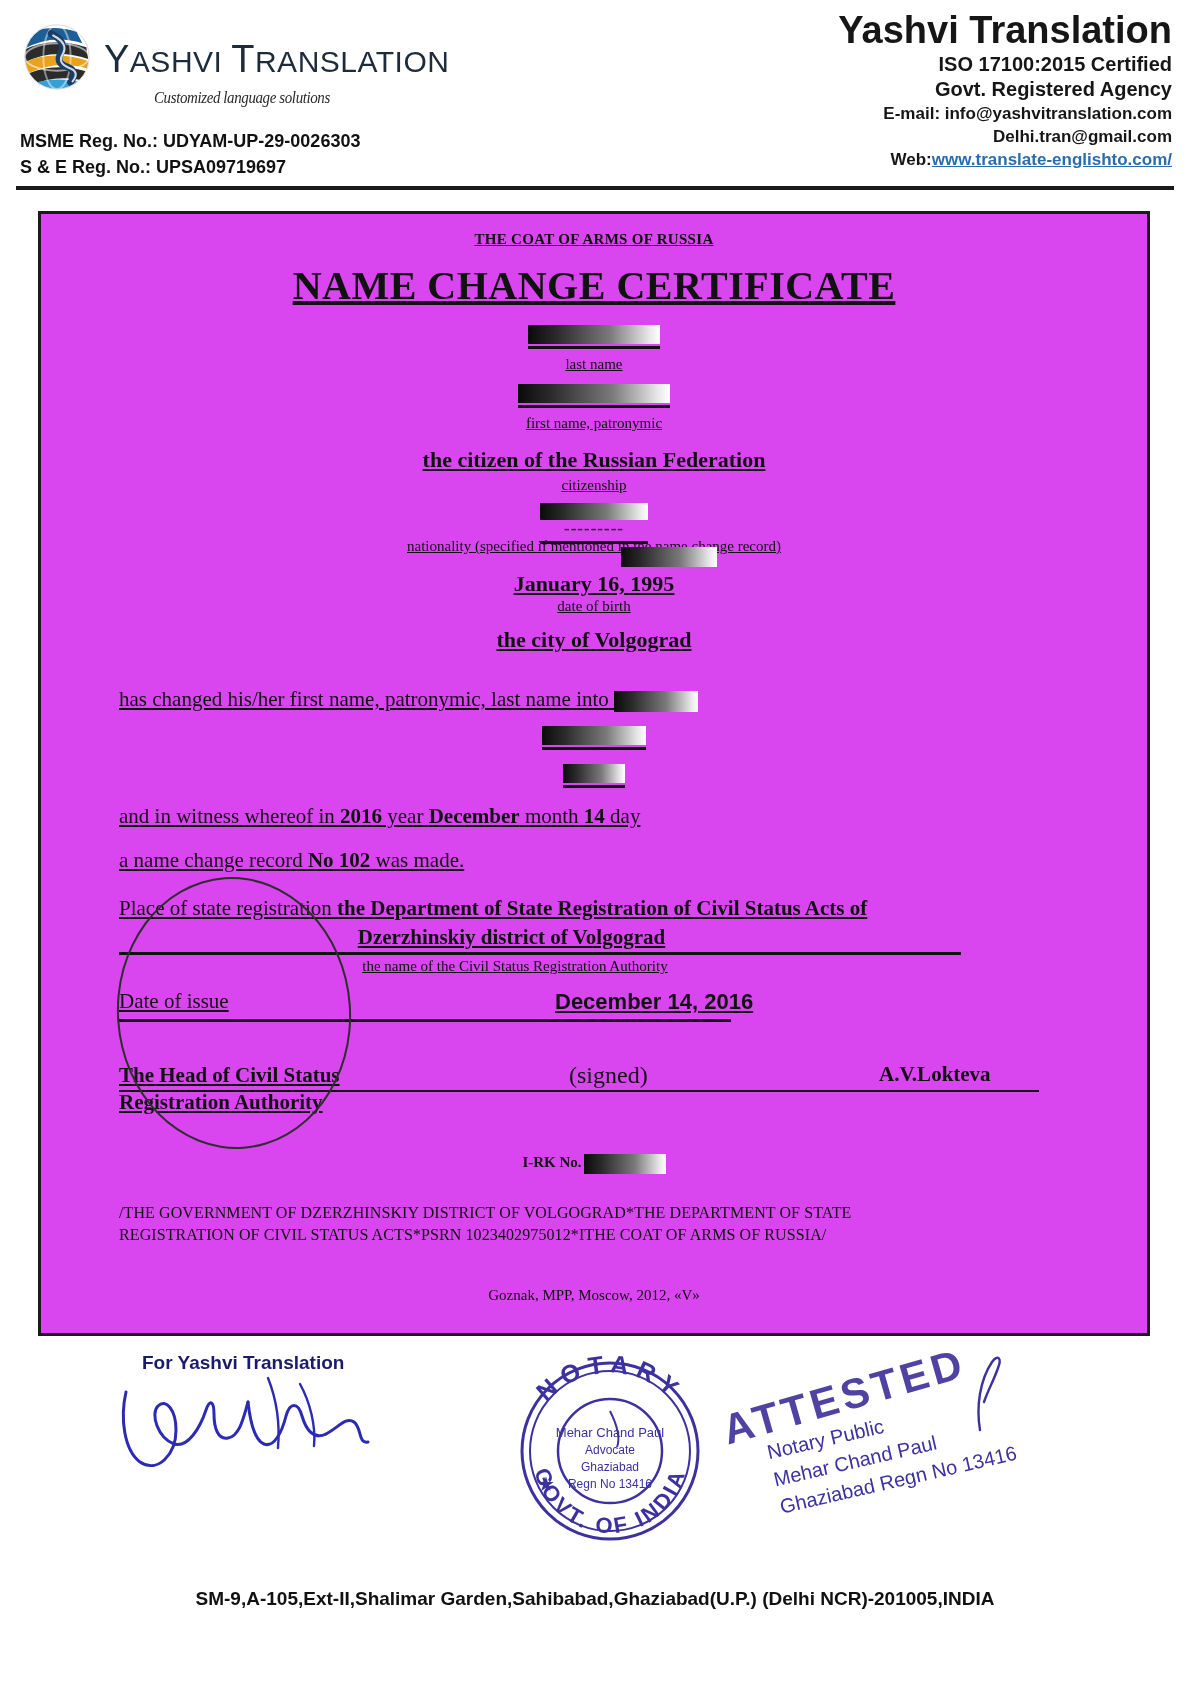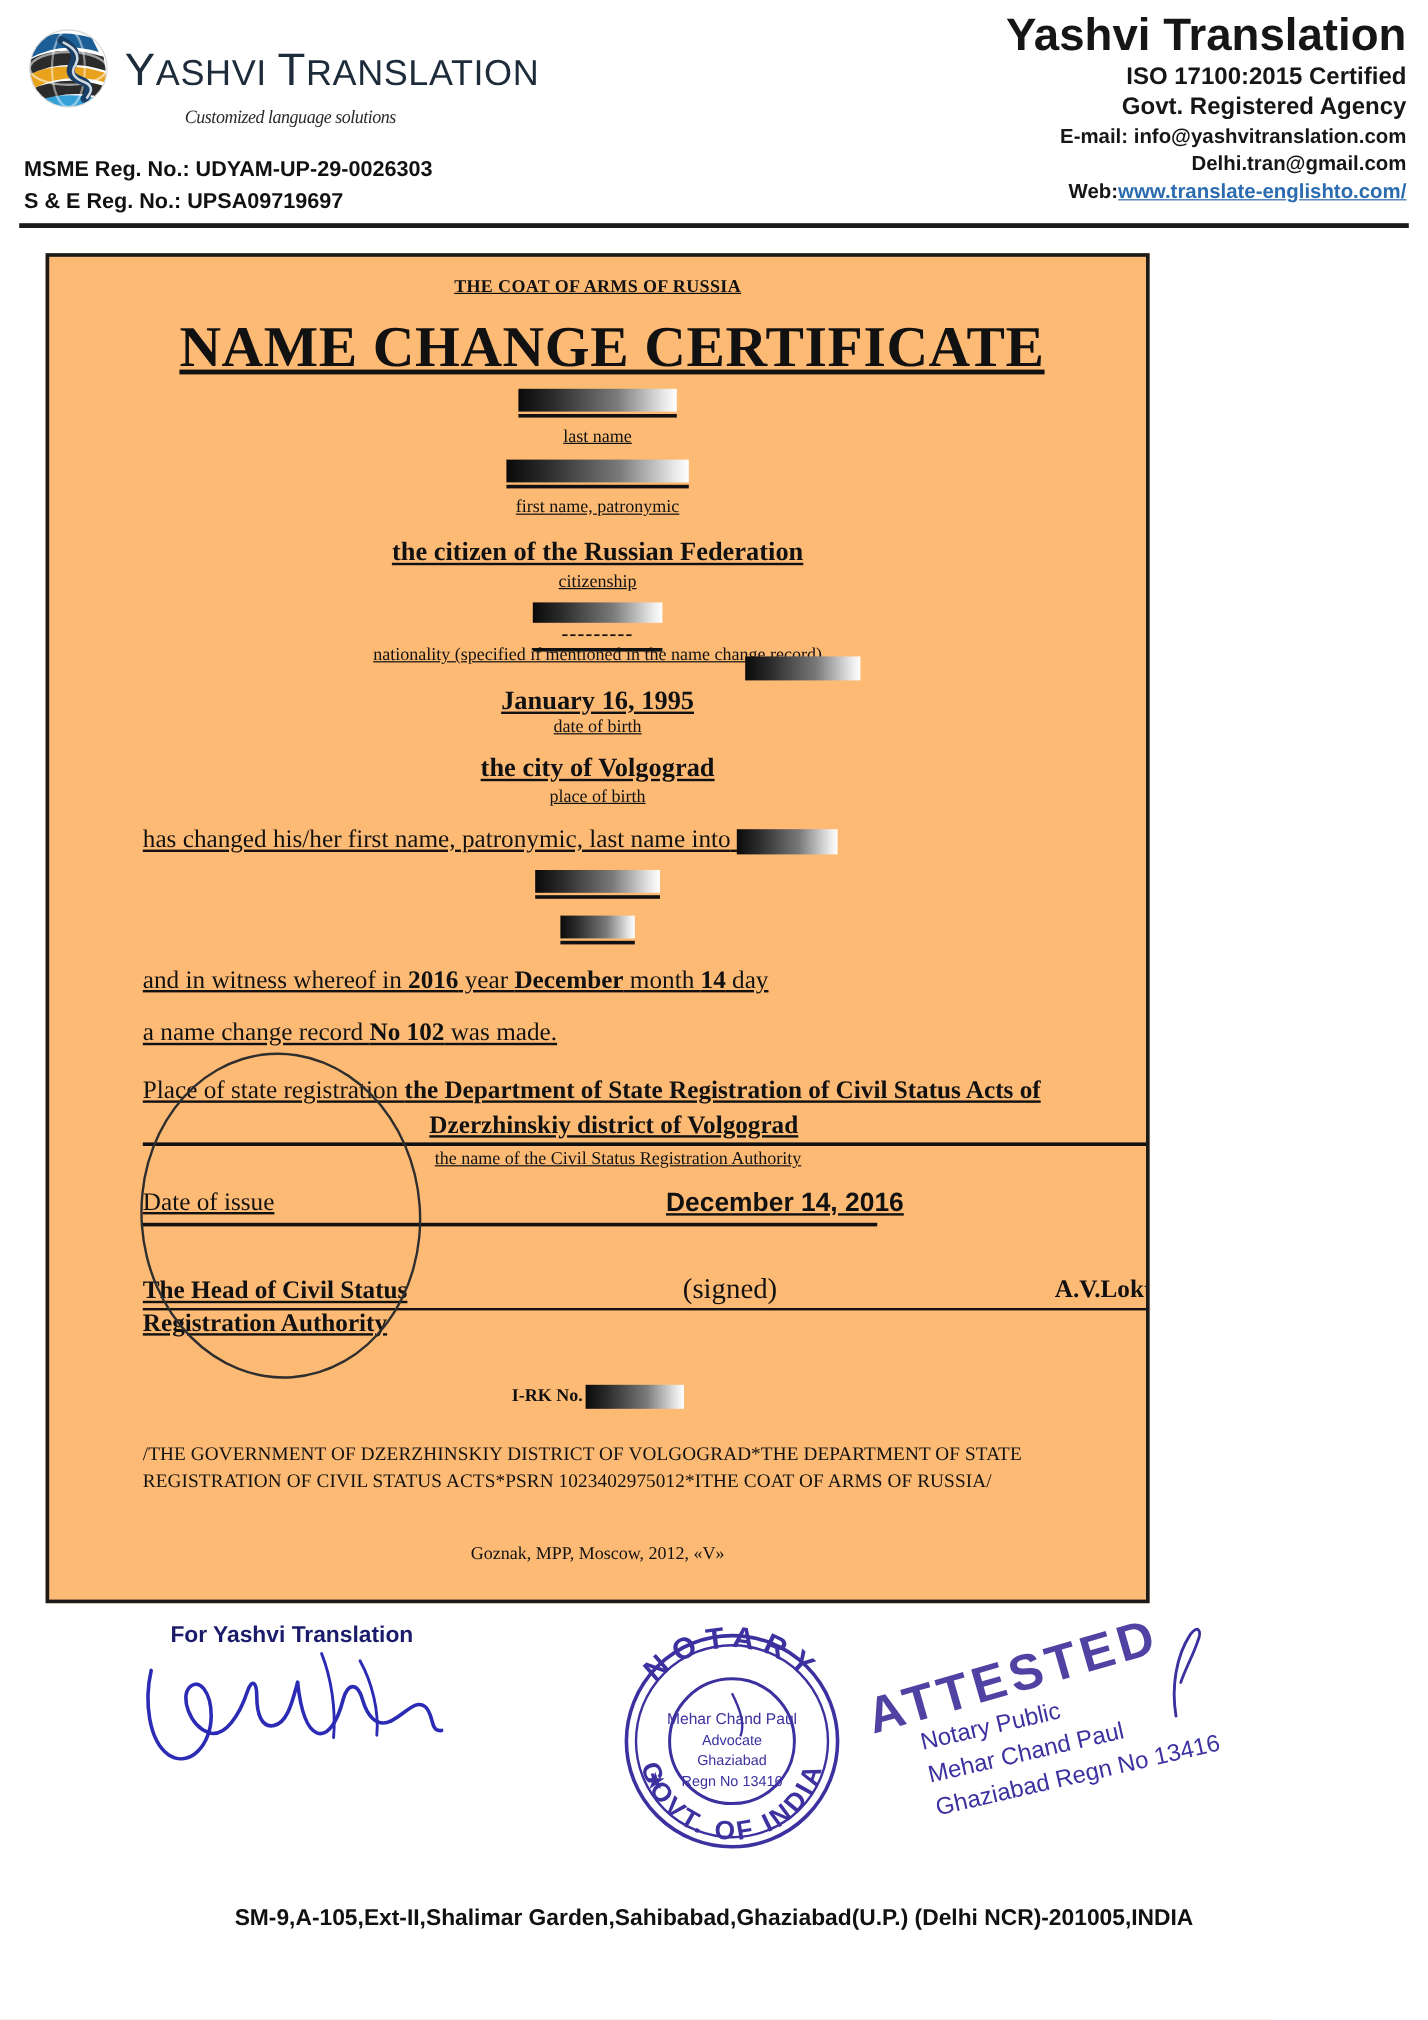--- a/index.html
+++ b/index.html
@@ -112,25 +112,25 @@
     width: 1158px;
     height: 4px;
     background: #1a1a1a;
   }
 
   
   .cert-box {
     position: absolute;
     left: 38px;
     top: 211px;
-    width: 920px;
+    width: 1112px;
     height: 1125px;
     border: 3px solid #1a1a1a;
     box-sizing: border-box;
-    background: #fdba74;
+    background: #d946ef;
     overflow: hidden;
   }
   .cert-inner {
     position: relative;
     width: 100%;
     height: 100%;
   }
 
   .u { text-decoration: underline; }
 
@@ -144,23 +144,22 @@
     font-size: 15px;
     letter-spacing: 0.3px;
   }
   .cert-title {
     position: absolute;
     top: 48px;
     width: 100%;
     text-align: center;
     font-family: "Liberation Serif", serif;
     font-weight: bold;
-    font-size: 48px;
+    font-size: 40px;
     letter-spacing: 0.5px;
-    margin-left: 12px;
   }
 
   
   .redact {
     display: inline-block;
     height: 19px;
     vertical-align: middle;
     background: linear-gradient(to right, #0a0a0a 0%, #2b2b2b 22%, #7a7a7a 62%, #e8e8e8 92%, #ffffff 100%);
   }
   .redact-line {
@@ -511,21 +510,20 @@
     <div class="row" style="top:323px;"><span class="field-caption">nationality (specified if mentioned in the name change record)</span></div>
 
     <div style="position:absolute;left:580px;top:333px;">
       <span class="redact" style="width:96px;height:20px;"></span>
     </div>
 
     <div class="row" style="top:357px;"><span class="field-value">January 16,  1995</span></div>
     <div class="row" style="top:383px;"><span class="field-caption">date of birth</span></div>
 
     <div class="row" style="top:413px;"><span class="field-value">the city of Volgograd</span></div>
-    <div class="row" style="top:441px;"><span class="field-caption">place of birth</span></div>
 
     <div class="body-line" style="left:78px;top:473px;"><span>has changed his/her first name, patronymic, last name into</span> <span class="redact" style="width:84px;height:21px;"></span></div>
 
     <div class="row" style="top:511px;">
       <span class="redact-wrap">
         <span class="redact" style="width:104px;"></span>
         <span class="redact-line" style="width:104px;"></span>
       </span>
     </div>
     <div class="row" style="top:549px;">

